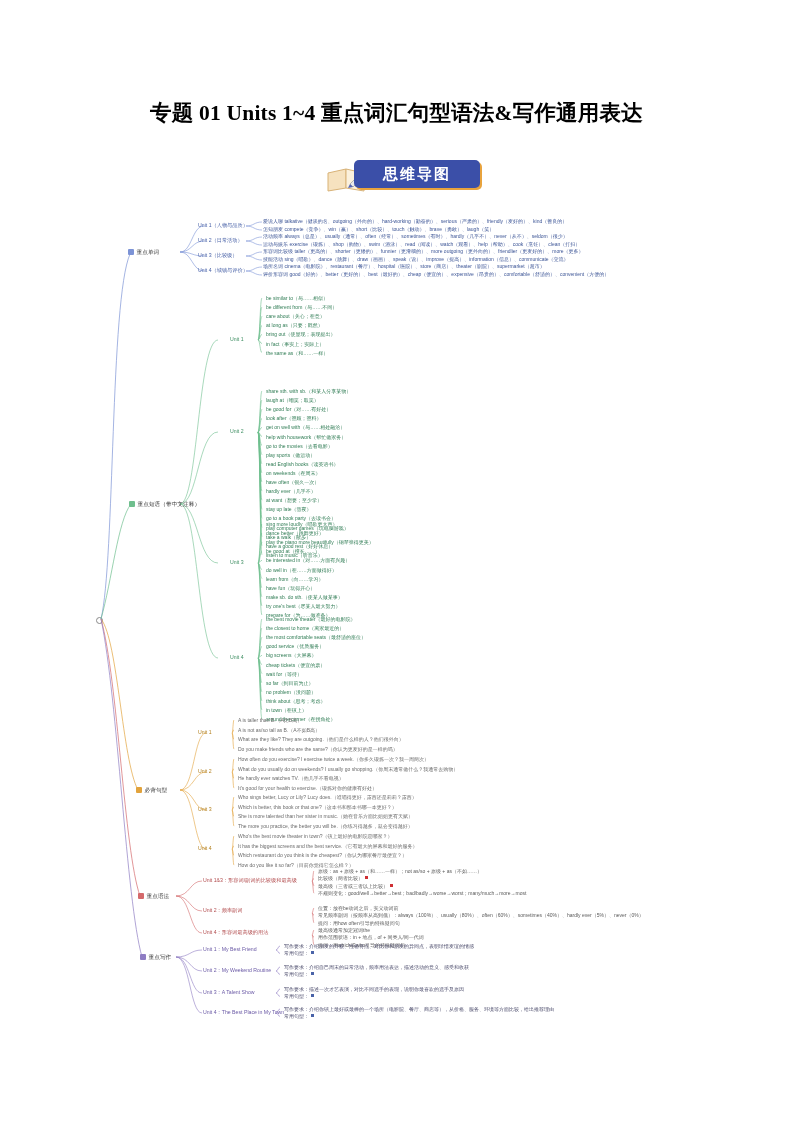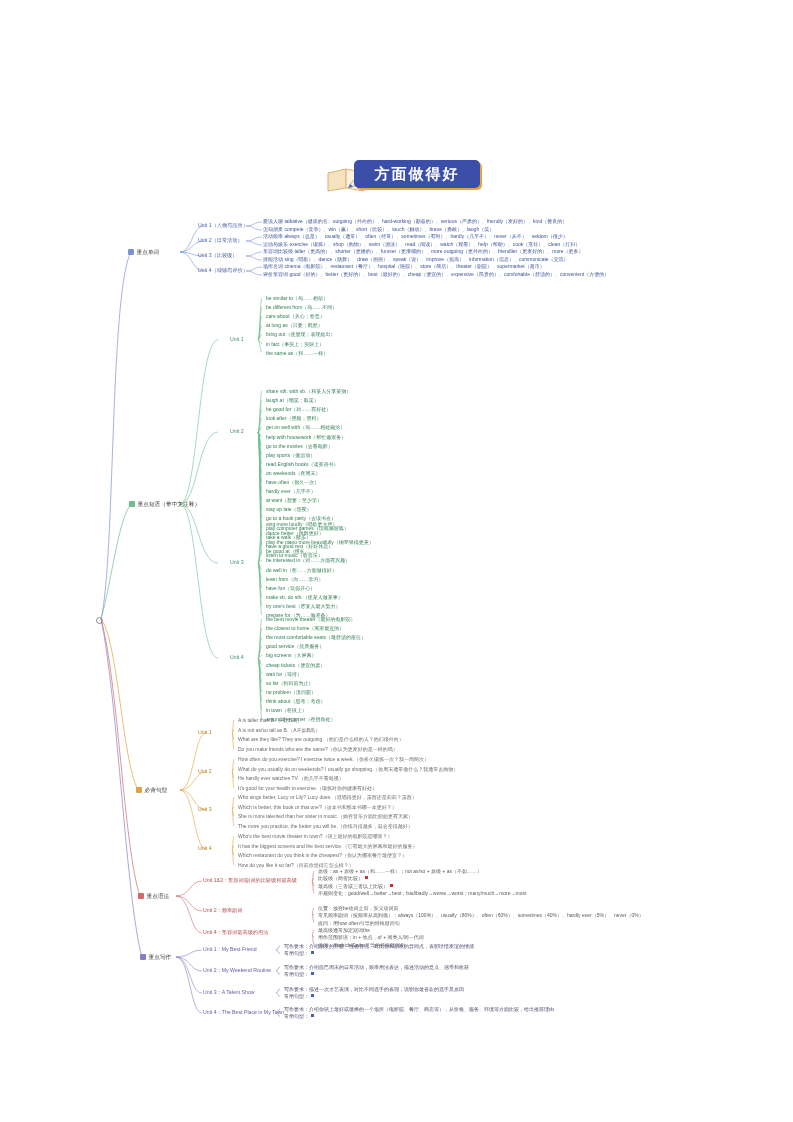--- a/index.html
+++ b/index.html
@@ -59,30 +59,31 @@
   .sq{display:inline-block;width:3px;height:3px;background:#4a63a8;
       vertical-align:1px;margin-left:2px;}
   .sqr{display:inline-block;width:3px;height:3px;background:#cf2f34;
       vertical-align:1px;margin-left:2px;}
 </style>
 </head>
 <body>
 
 <div class="page">
 
+  <div class="doc-title">专题 01 Units 1~4  重点词汇句型语法&amp;写作通用表达</div>
 
   <div class="badge-wrap">
     <svg class="badge-book" viewBox="0 0 42 28">
       <path d="M2 9 L20 5 L20 24 L2 27 Z" fill="#f6e2bf" stroke="#d8b277" stroke-width="1"></path>
       <path d="M20 5 L38 9 L38 27 L20 24 Z" fill="#fbf1dd" stroke="#d8b277" stroke-width="1"></path>
       <path d="M24 20 L34 10 L37 13 L27 23 Z" fill="#eaeaea" stroke="#9a9a9a" stroke-width=".7"></path>
       <path d="M24 20 L27 23 L22 24 Z" fill="#5566b5"></path>
     </svg>
     <div class="badge-pill">
-      <span>方面做得好</span>
+      <span>思维导图</span>
     </div>
   </div>
 
   <div class="root-dot"></div>
 
   <svg class="links">
     <g fill="none" stroke-width="0.7">
 
       <path d="M101 619 C 115 560, 110 300, 130 254" stroke="#7c93d6"></path>
       <path d="M101 619 C 112 580, 118 520, 131 504" stroke="#6fbf8e"></path>

